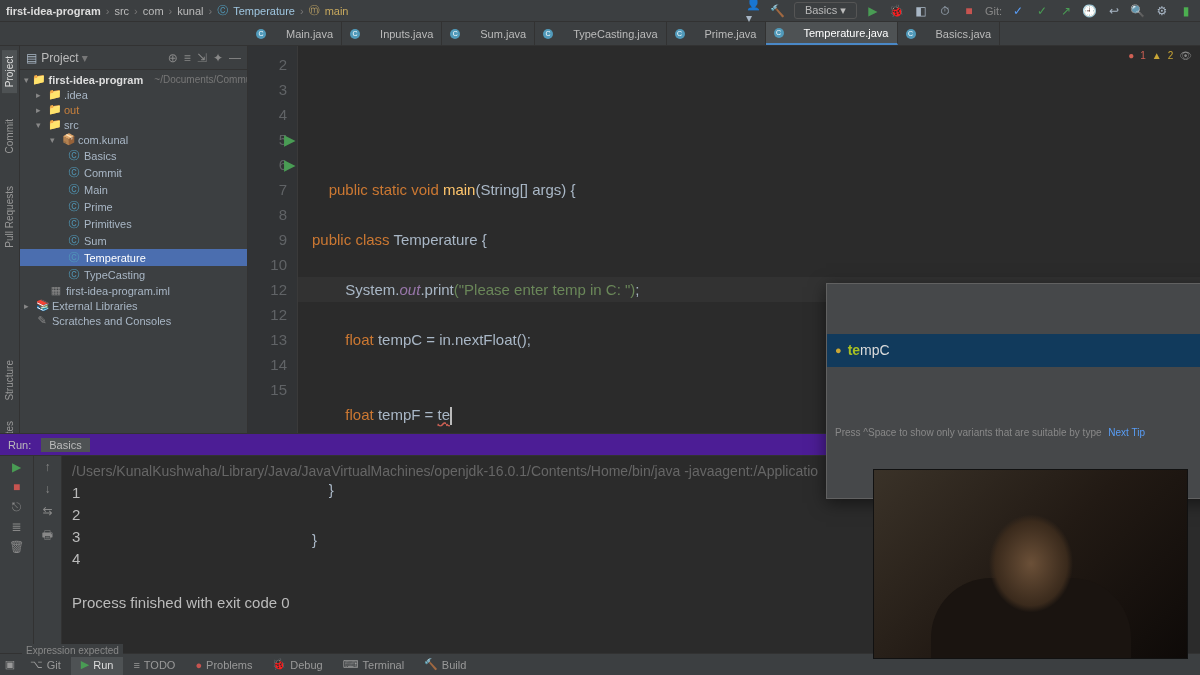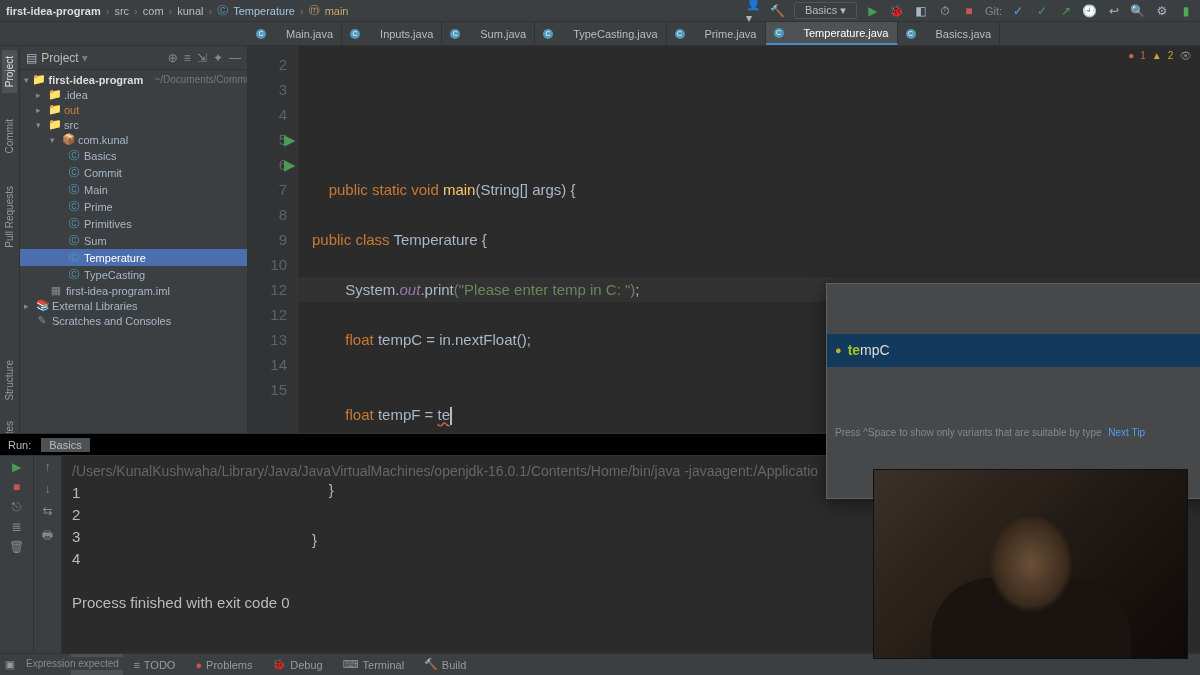--- a/index.html
+++ b/index.html
@@ -43,21 +43,21 @@
 .hint-pop { position:absolute; left:528px; top:237px; width:430px; background:#46484a; border:1px solid #616161; box-shadow:0 4px 16px rgba(0,0,0,.5); z-index:20; }
 .hint-row { display:flex; align-items:center; padding:4px 8px; background:#113a5c; }
 .hint-row .bulb { color:#c9a636; margin-right:6px; font-size:11px;}
 .hint-row .match { color:#dcdcdc; font-family:Consolas,monospace; font-size:14px; }
 .hint-row .match .hl { color:#a8c023; font-weight:bold; }
 .hint-foot { padding:3px 8px; font-size:10px; color:#888; display:flex; align-items:center; }
 .hint-foot .link { color:#589df6; margin-left:4px; }
 .err-ind { position:absolute; right:8px; top:4px; font-size:10px; display:flex; gap:6px; }
 .err-ind .e { color:#cf6054; } .err-ind .w { color:#c9a636; }
 .run-panel { position:absolute; left:0; right:0; bottom:22px; height:220px; background:#2b2b2b; border-top:1px solid #323232; display:flex; flex-direction:column;}
-.run-head { height:22px; background:#000000; display:flex; align-items:center; padding:0 8px; gap:10px; font-size:11px; color:#bbb; border-bottom:1px solid #323232;}
+.run-head { height:22px; background:#4c1d95; display:flex; align-items:center; padding:0 8px; gap:10px; font-size:11px; color:#bbb; border-bottom:1px solid #323232;}
 .run-head .rtitle { color:#bbb; }
 .run-head .rconf { background:#4e5254; padding:1px 8px; }
 .run-head .gear { margin-left:auto; color:#888; }
 .run-body { flex:1; display:flex; }
 .run-tool { width:34px; background:#3c3f41; display:flex; flex-direction:column; align-items:center; padding-top:4px; gap:6px; border-right:1px solid #323232; }
 .run-tool2 { width:28px; background:#3c3f41; display:flex; flex-direction:column; align-items:center; padding-top:4px; gap:8px; border-right:1px solid #323232; }
 .console { flex:1; padding:4px 10px; font-family:Consolas,monospace; font-size:15px; color:#bbb; line-height:22px; overflow:hidden;}
 .console .faded { color:#666; font-size:14px; }
 .bottom-tabs { position:absolute; left:0; right:0; bottom:0; height:22px; background:#3c3f41; display:flex; align-items:center; font-size:11px; border-top:1px solid #323232;}
 .btab { padding:0 10px; display:flex; align-items:center; gap:4px; color:#999; height:100%; cursor:pointer; }
@@ -349,18 +349,18 @@
     </span>
   <span class="btab">
       <span>⌨</span>
       <span>Terminal</span>
     </span>
   <span class="btab">
       <span>🔨</span>
       <span>Build</span>
     </span>
 </div>
-<div class="status-line" style="bottom:5px;left:22px;">Expression expected</div>
+<div class="status-line" style="bottom:18px;left:22px;">Expression expected</div>
 
 <div class="webcam">
   <div class="shirt"></div>
   <div class="silhouette"></div>
 </div>
 
 </body></html>

